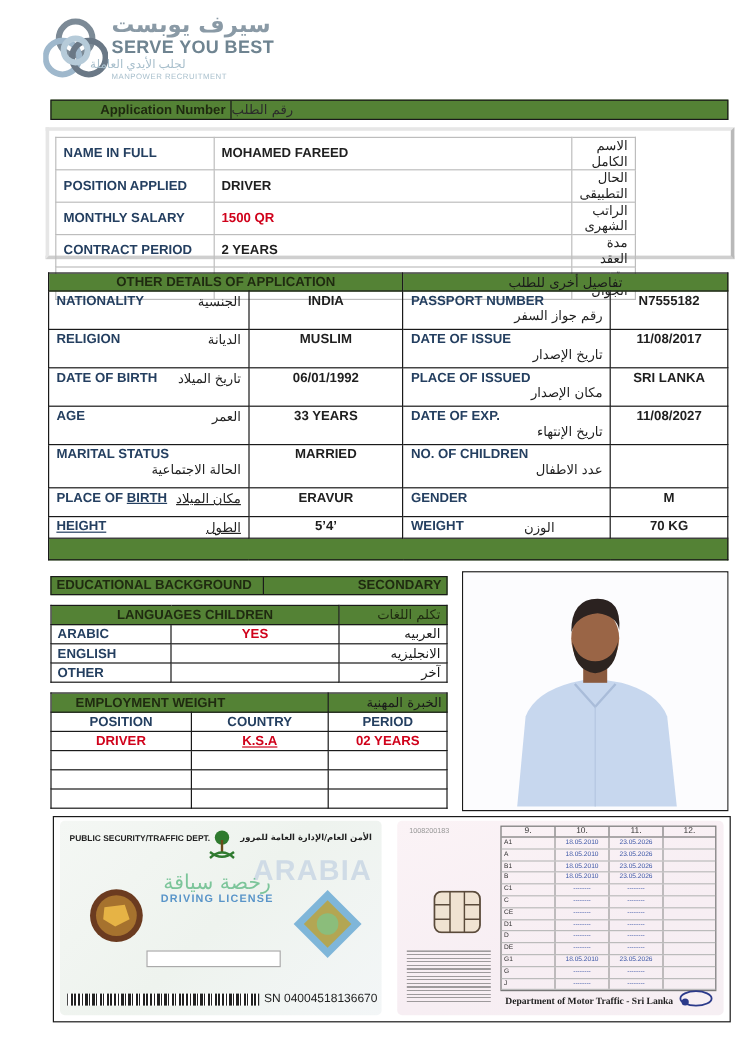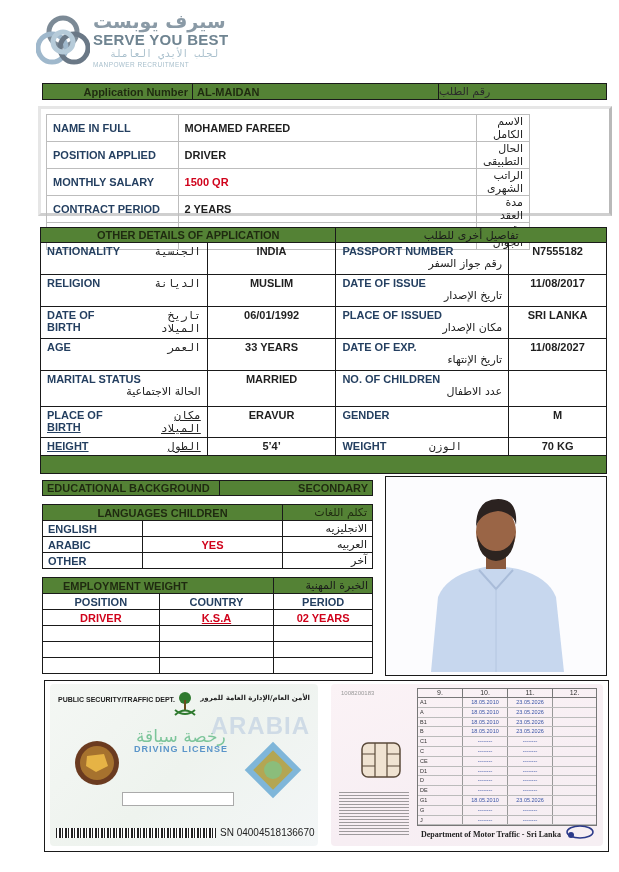--- a/index.html
+++ b/index.html
@@ -8,21 +8,21 @@
 
   .abs { position: absolute; }
   .green { background: #548235; }
   .red { color: #d0021b; }
   .ar { direction: rtl; text-align: right; font-family: "DejaVu Sans", sans-serif; }
 
   
   .logo { left: 36px; top: 12px; width: 175px; height: 60px; }
   .logo-arabic { left: 93px; top: 10px; font-size: 19px; color: #8a9aa6; font-weight: bold; direction: rtl; font-family: "DejaVu Sans", sans-serif; }
   .logo-en { left: 93px; top: 31px; font-size: 15px; font-weight: bold; color: #6f8491; letter-spacing: 0.3px; }
-  .logo-ar2 { left: 110px; top: 48px; font-size: 10px; color: #a8bfcc; font-family: Liberation Mono, monospace; }
+  .logo-ar2 { left: 75px; top: 48px; font-size: 10px; color: #a8bfcc; font-family: Liberation Serif, serif; }
   .logo-sub { left: 93px; top: 61px; font-size: 6.5px; color: #a8bfcc; letter-spacing: 0.4px; }
 
   
   .appbar { left: 42px; top: 83px; width: 565px; height: 17px; border: 1px solid #1a1a1a; display: flex; font-size: 11px; }
   .appbar div { height: 100%; display: flex; align-items: center; }
   .appbar .lbl { width: 150px; justify-content: flex-end; padding-right: 4px; border-right: 1px solid #1a1a1a; font-weight: bold; color: #1f2a10; }
   .appbar .val { width: 246px; padding-left: 4px; border-right: 1px solid #1a1a1a; font-weight: bold; color: #1f2a10; }
   .appbar .arl { flex: 1; justify-content: flex-end; padding-right: 4px; color: #2b2b2b; }
 
   
@@ -34,21 +34,21 @@
   table.pinfo td.a { text-align: right; direction: rtl; font-family: "DejaVu Sans", sans-serif; font-weight: normal; font-size: 11px; color: #222; }
 
   
   table.od { position: absolute; left: 40px; top: 227px; width: 567px; border-collapse: collapse; font-size: 11px; }
   table.od td { border: 1px solid #1a1a1a; vertical-align: top; padding: 2px 6px; font-weight: bold; }
   table.od tr.hd td { background: #548235; text-align: center; padding: 0; height: 15px; color: #1f2a10; vertical-align: middle; }
   table.od tr.hd td.arh { direction: rtl; font-family: "DejaVu Sans", sans-serif; font-weight: normal; color: #1a1a1a; }
   table.od td.v { text-align: center; }
   .lab { display: flex; justify-content: space-between; }
   .lab .en { color: #243f60; }
-  .lab .arx { direction: rtl; font-family: Liberation Mono, monospace; font-weight: normal; color: #222; text-align: right; }
+  .lab .arx { direction: rtl; font-family: Liberation Sans, sans-serif; font-weight: normal; color: #222; text-align: right; }
   .stack .en { color: #243f60; display: block; }
   .stack .arx { display: block; text-align: right; direction: rtl; font-family: "DejaVu Sans", sans-serif; font-weight: normal; color: #222; }
   .u { text-decoration: underline; }
   table.od tr.ft td { background: #548235; height: 18px; }
 
   
   .edu { left: 42px; top: 480px; width: 331px; height: 16px; border: 1px solid #1a1a1a; display: flex; font-size: 11px; font-weight: bold; color: #1f2a10; }
   .edu div { display: flex; align-items: center; height: 100%; }
   .edu .lbl { width: 177px; padding-left: 4px; border-right: 1px solid #1a1a1a; }
   .edu .val { flex: 1; justify-content: flex-end; padding-right: 4px; }
@@ -91,21 +91,20 @@
     </g>
   </svg>
 </div>
 <div class="abs logo-arabic">سيرف يوبست</div>
 <div class="abs logo-en">SERVE YOU BEST</div>
 <div class="abs logo-ar2">لجلب الأيدي العاملة</div>
 <div class="abs logo-sub">MANPOWER RECRUITMENT</div>
 
 <div class="abs appbar green">
   <div class="lbl">Application Number</div>
-  <div class="val">AL-MAIDAN</div>
   <div class="arl ar">رقم الطلب</div>
 </div>
 
 <div class="abs pinfo-wrap">
   <table class="pinfo">
     <tbody>
         <tr>
       <td class="l">NAME IN FULL</td>
       <td class="v">MOHAMED FAREED</td>
       <td class="a">الاسم الكامل</td>
@@ -275,28 +274,28 @@
   <div class="val">SECONDARY</div>
 </div>
 
 <table class="lang">
   <tbody>
       <tr class="hd">
     <td colspan="2" style="text-align:center">LANGUAGES CHILDREN</td>
     <td class="ar">تكلم اللغات</td>
   </tr>
   <tr>
+    <td class="en">ARABIC</td>
+    <td class="mid red">YES</td>
+    <td class="ar">العربيه</td>
+  </tr>
+  <tr>
     <td class="en">ENGLISH</td>
     <td class="mid red"></td>
     <td class="ar">الانجليزيه</td>
-  </tr>
-  <tr>
-    <td class="en">ARABIC</td>
-    <td class="mid red">YES</td>
-    <td class="ar">العربيه</td>
   </tr>
   <tr>
     <td class="en">OTHER</td>
     <td class="mid red"></td>
     <td class="ar">آخر</td>
   </tr>
 </tbody>
   </table>
 
 <table class="emp">

